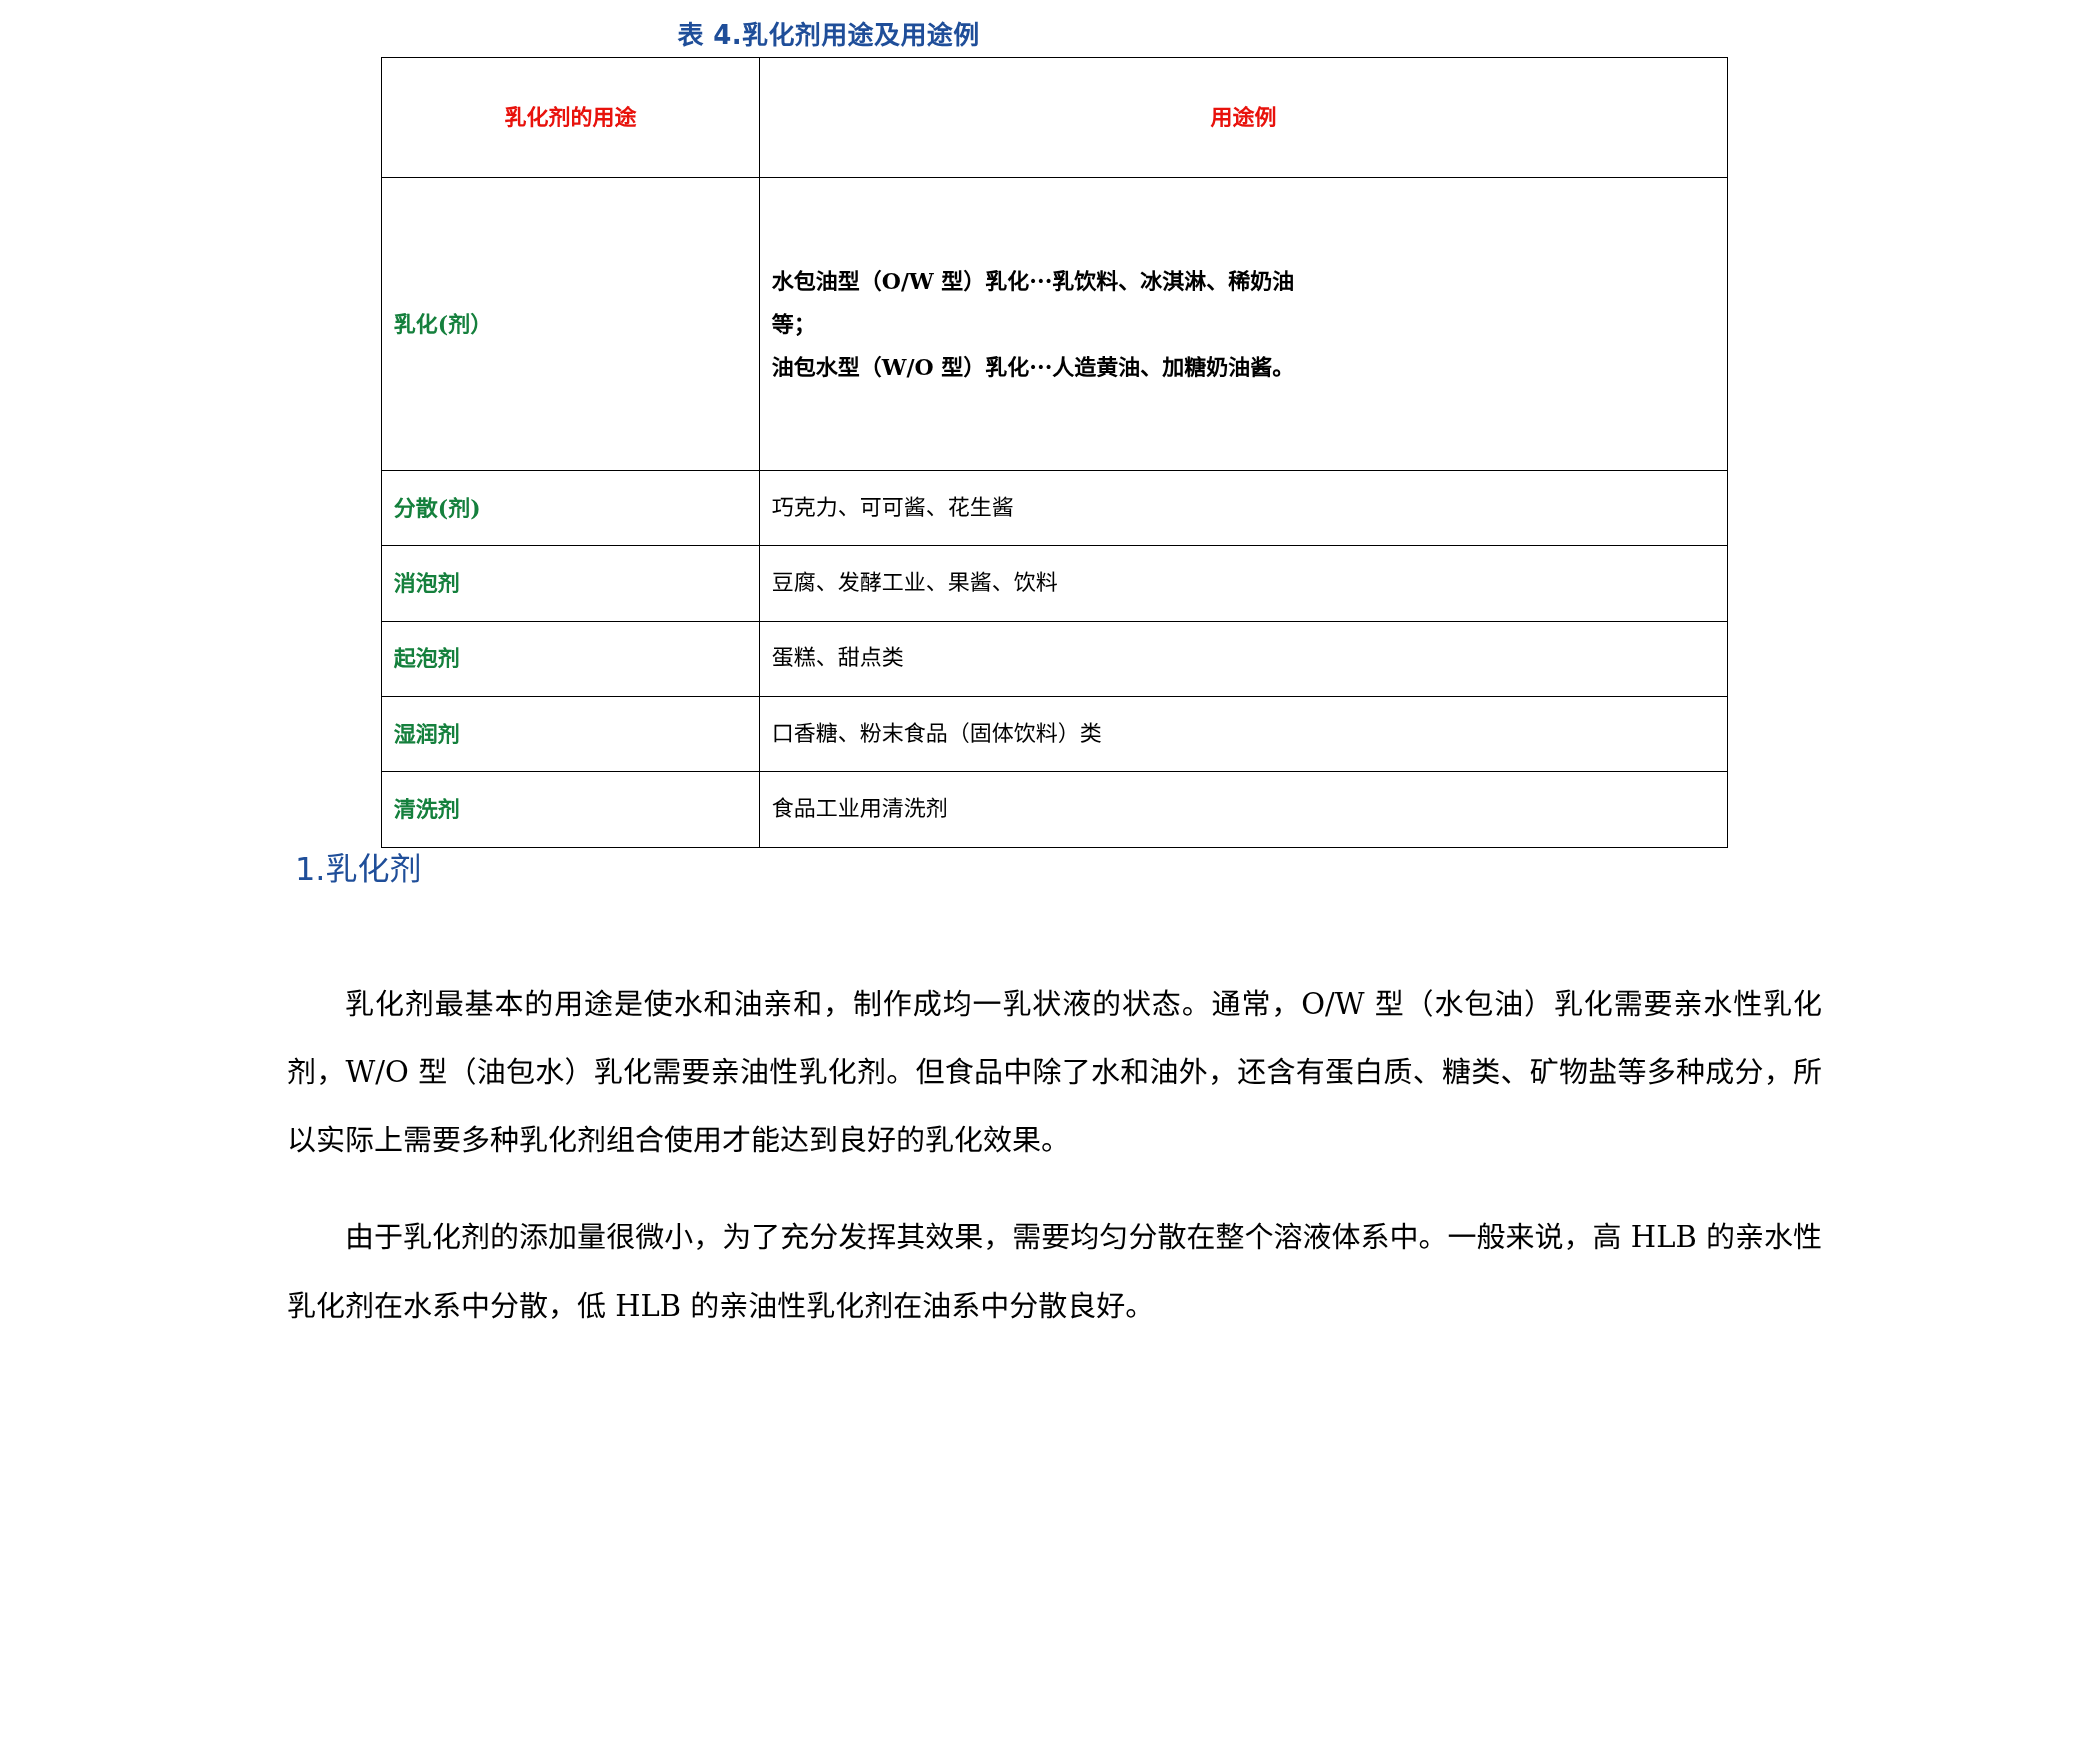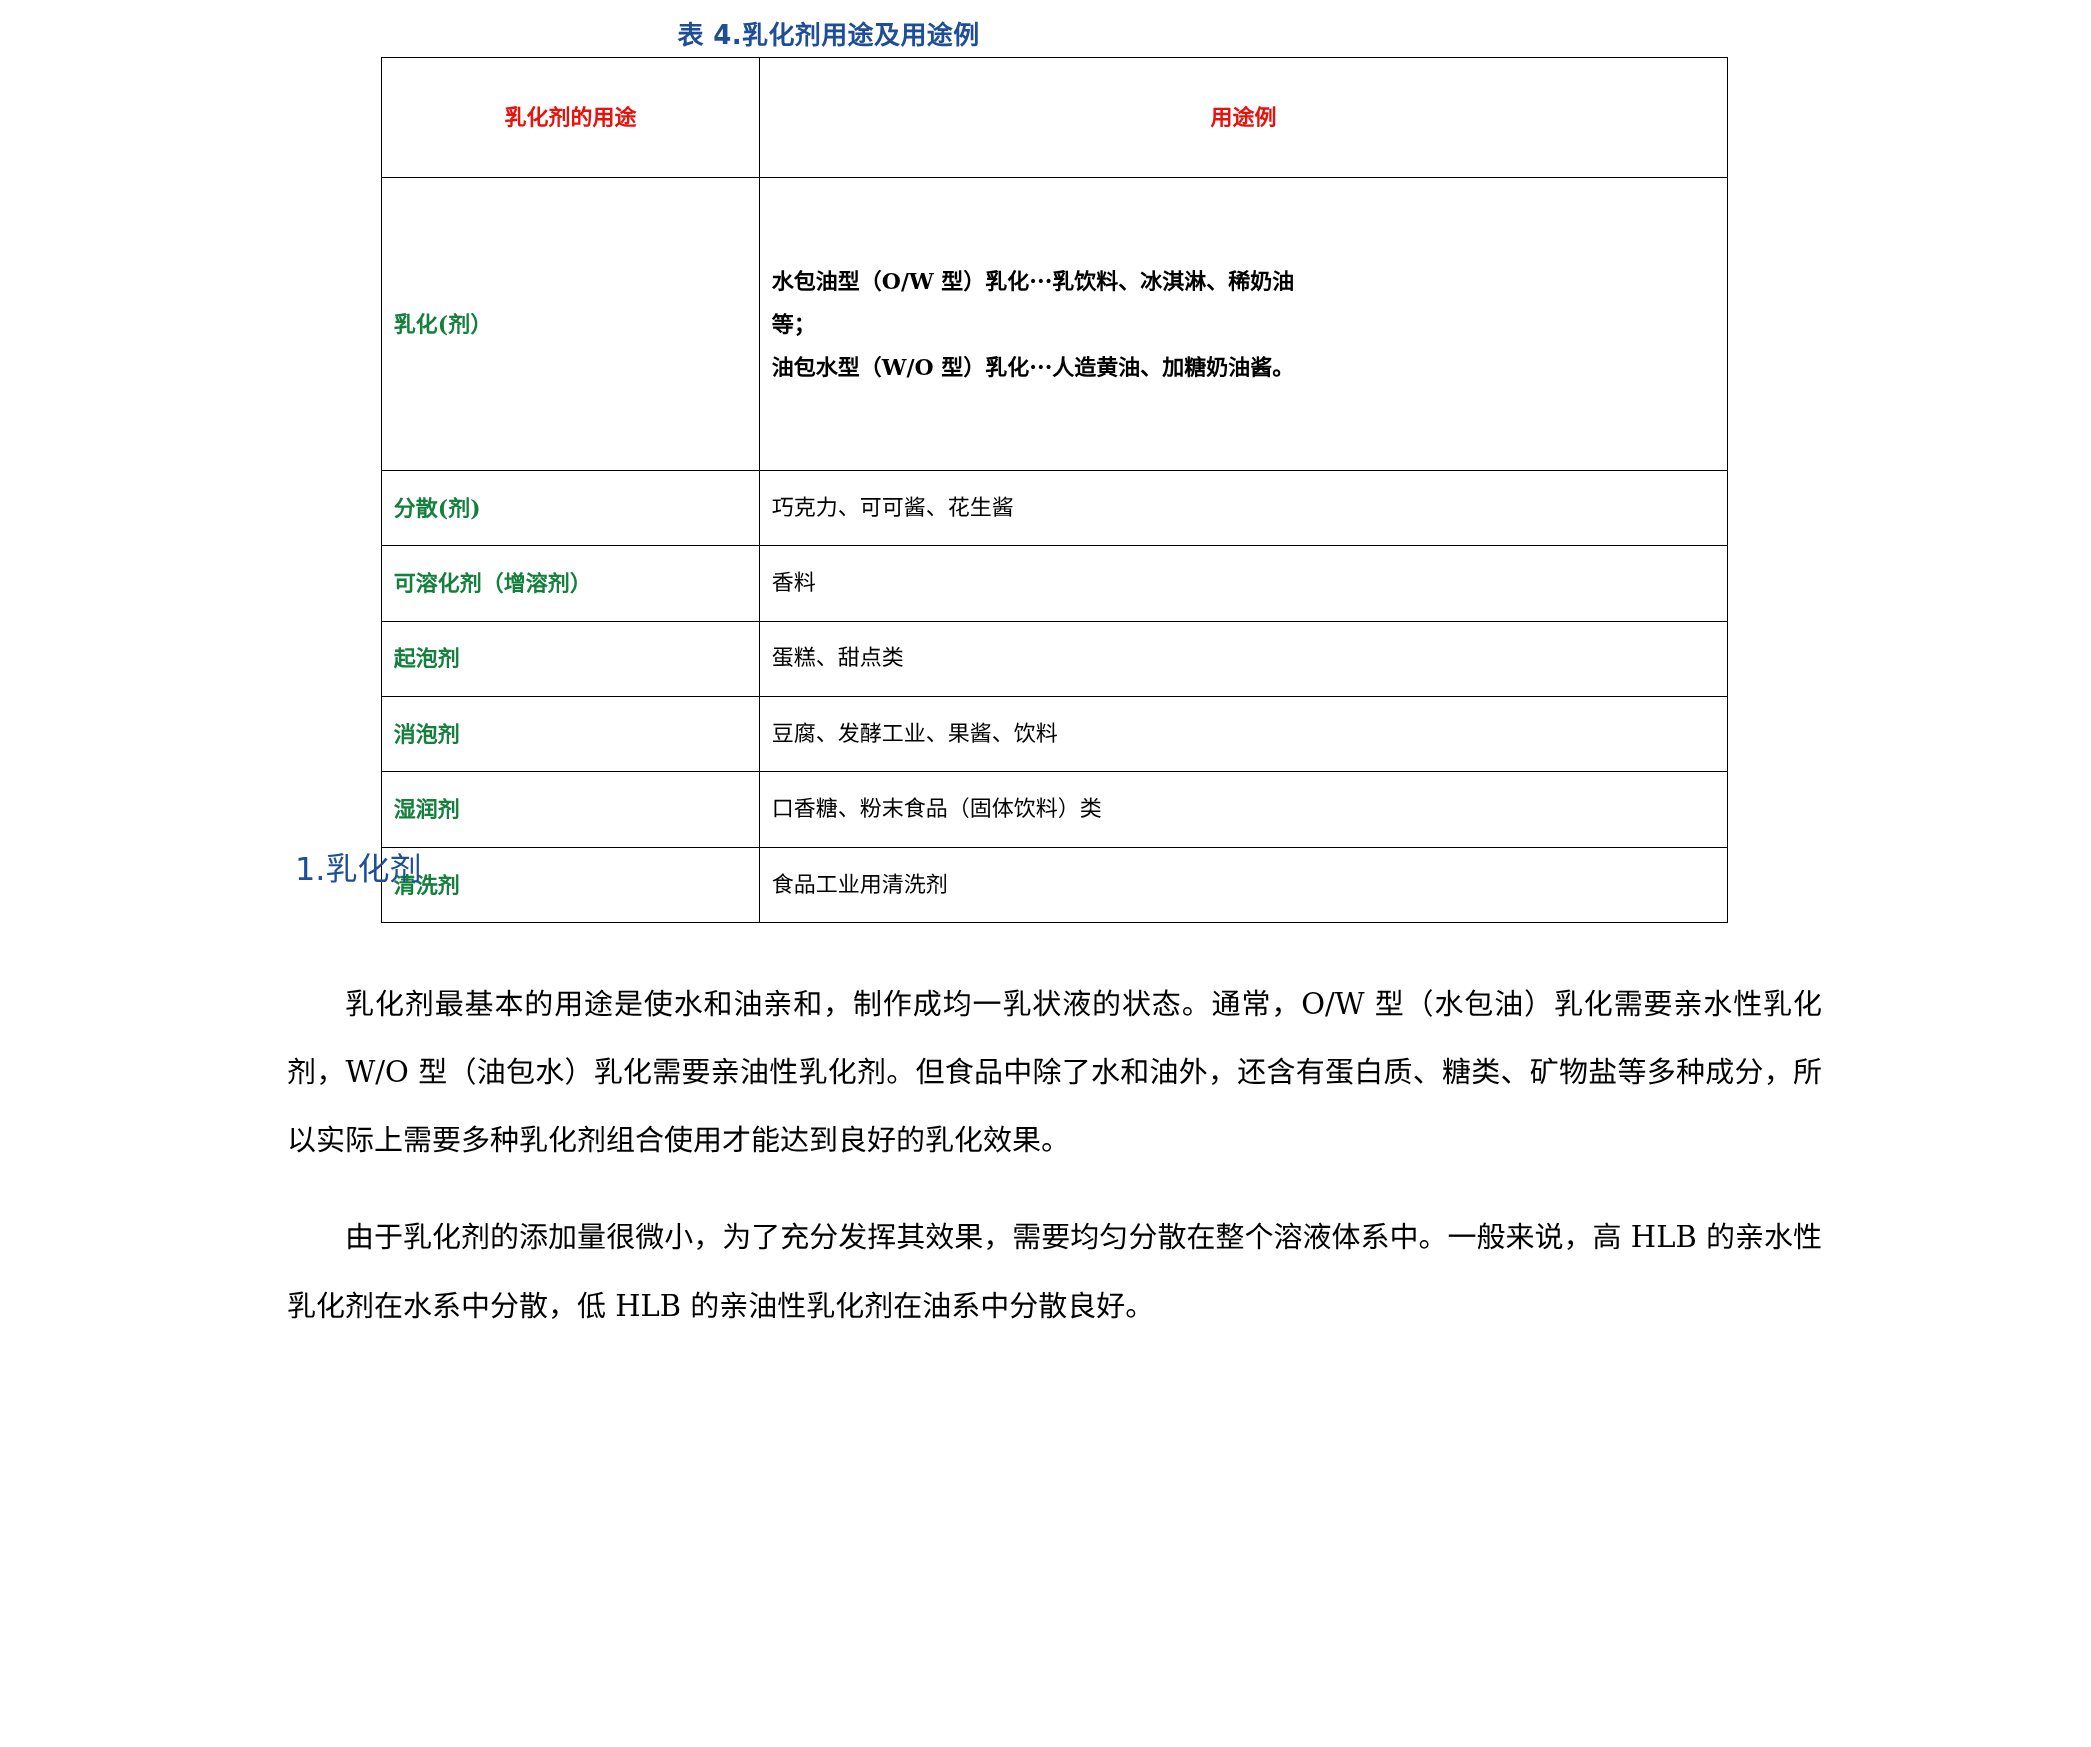--- a/index.html
+++ b/index.html
@@ -145,30 +145,26 @@
             <p>水包油型（O/W 型）乳化···乳饮料、冰淇淋、稀奶油</p>
             <p>等；</p>
             <p>油包水型（W/O 型）乳化···人造黄油、加糖奶油酱。</p>
           </td>
         </tr>
         <tr class="row-norm">
           <td class="cat-cell">分散(剂)</td>
           <td class="val-cell">巧克力、可可酱、花生酱</td>
         </tr>
         <tr class="row-norm">
-          <td class="cat-cell">可溶化剂（增溶剂）</td>
-          <td class="val-cell">香料</td>
+          <td class="cat-cell">消泡剂</td>
+          <td class="val-cell">豆腐、发酵工业、果酱、饮料</td>
         </tr>
         <tr class="row-norm">
           <td class="cat-cell">起泡剂</td>
           <td class="val-cell">蛋糕、甜点类</td>
-        </tr>
-        <tr class="row-norm">
-          <td class="cat-cell">消泡剂</td>
-          <td class="val-cell">豆腐、发酵工业、果酱、饮料</td>
         </tr>
         <tr class="row-norm">
           <td class="cat-cell">湿润剂</td>
           <td class="val-cell">口香糖、粉末食品（固体饮料）类</td>
         </tr>
         <tr class="row-norm">
           <td class="cat-cell">清洗剂</td>
           <td class="val-cell">食品工业用清洗剂</td>
         </tr>
       </tbody>

